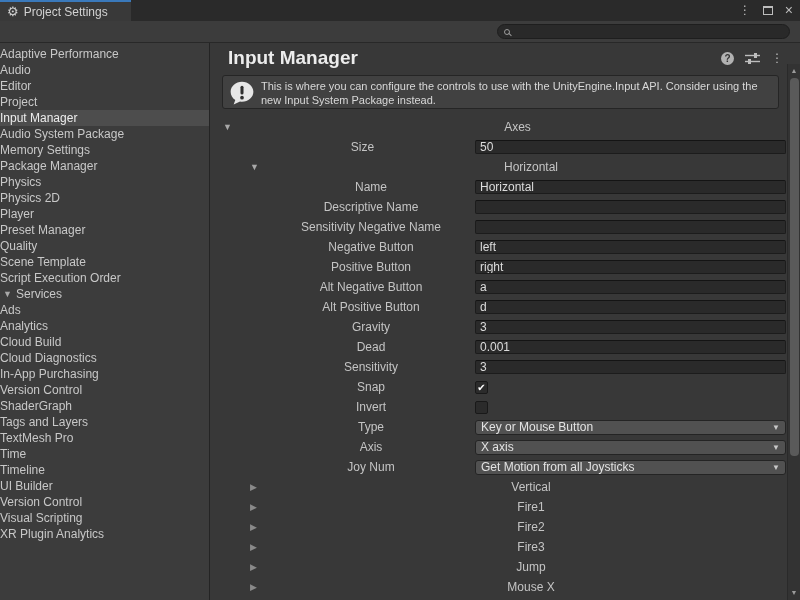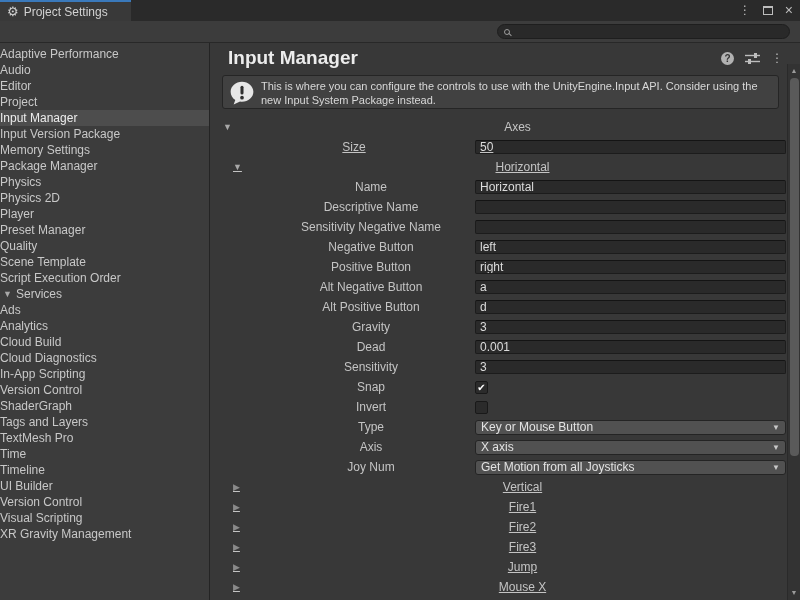--- a/index.html
+++ b/index.html
@@ -49,21 +49,21 @@
 
   .infobox { position:absolute; left:11px; top:32px; width:557px; height:34px; background:#414141;
              border:1px solid #252525; border-radius:3px; }
   .infobox .bubble { position:absolute; left:6px; top:4px; }
   .infobox .info-text { position:absolute; left:38px; top:3px; width:505px; font-size:11px;
                         line-height:14px; color:#D8D8D8; }
 
   .props { position:absolute; left:0; top:74px; width:589px; }
   .prop-row { display:flex; align-items:center; height:20px; font-size:12px; color:#C4C4C4; }
   .prop-row.ind0 { padding-left:12px; }
-  .prop-row.ind1 { padding-left:22px;text-decoration:underline; }
+  .prop-row.ind1 { padding-left:39px; }
   .prop-row.ind2 { padding-left:56px; }
   .prop-row .tri { width:12px; font-size:9px; flex:0 0 auto; }
   .prop-row .tri.open { color:#A8A8A8; }
   .prop-row .tri.closed { color:#8A8A8A; }
   .prop-label { flex:1 1 auto; white-space:nowrap; overflow:hidden;text-align:center; }
   .control-wrap { flex:0 0 311px; width:311px; margin-right:14px; display:flex; align-items:center; }
   .text-field { width:311px; height:14px; line-height:12px; background:#2A2A2A;
                 border:1px solid #1C1C1C; border-top-color:#141414; border-radius:2px;
                 color:#DCDCDC; font-size:12px; padding:0 4px; white-space:nowrap; overflow:hidden; }
   .checkbox { width:13px; height:13px; background:#2B2B2B; border:1px solid #191919; border-radius:2px;
@@ -118,21 +118,21 @@
         <div class="side-item ind0">
           <span>Editor</span>
         </div>
         <div class="side-item ind0">
           <span>Project</span>
         </div>
         <div class="side-item ind0 selected">
           <span>Input Manager</span>
         </div>
         <div class="side-item ind0">
-          <span>Input Version Package</span>
+          <span>Audio System Package</span>
         </div>
         <div class="side-item ind0">
           <span>Memory Settings</span>
         </div>
         <div class="side-item ind0">
           <span>Package Manager</span>
         </div>
         <div class="side-item ind0">
           <span>Physics</span>
         </div>
@@ -164,21 +164,21 @@
         <div class="side-item ind1">
           <span>Analytics</span>
         </div>
         <div class="side-item ind1">
           <span>Cloud Build</span>
         </div>
         <div class="side-item ind1">
           <span>Cloud Diagnostics</span>
         </div>
         <div class="side-item ind1">
-          <span>In-App Scripting</span>
+          <span>In-App Purchasing</span>
         </div>
         <div class="side-item ind1">
           <span>Version Control</span>
         </div>
         <div class="side-item ind0">
           <span>ShaderGraph</span>
         </div>
         <div class="side-item ind0">
           <span>Tags and Layers</span>
         </div>
@@ -194,21 +194,21 @@
         <div class="side-item ind0">
           <span>UI Builder</span>
         </div>
         <div class="side-item ind0">
           <span>Version Control</span>
         </div>
         <div class="side-item ind0">
           <span>Visual Scripting</span>
         </div>
         <div class="side-item ind0">
-          <span>XR Gravity Management</span>
+          <span>XR Plugin Analytics</span>
         </div>
       </div>
   </div>
 
   <div class="main">
     <div class="page-title">Input Manager</div>
     <div class="header-icons">
       <span class="help-icon">?</span>
       <span style="display:inline-flex;">
         <svg width="15" height="13" viewBox="0 0 15 13">

